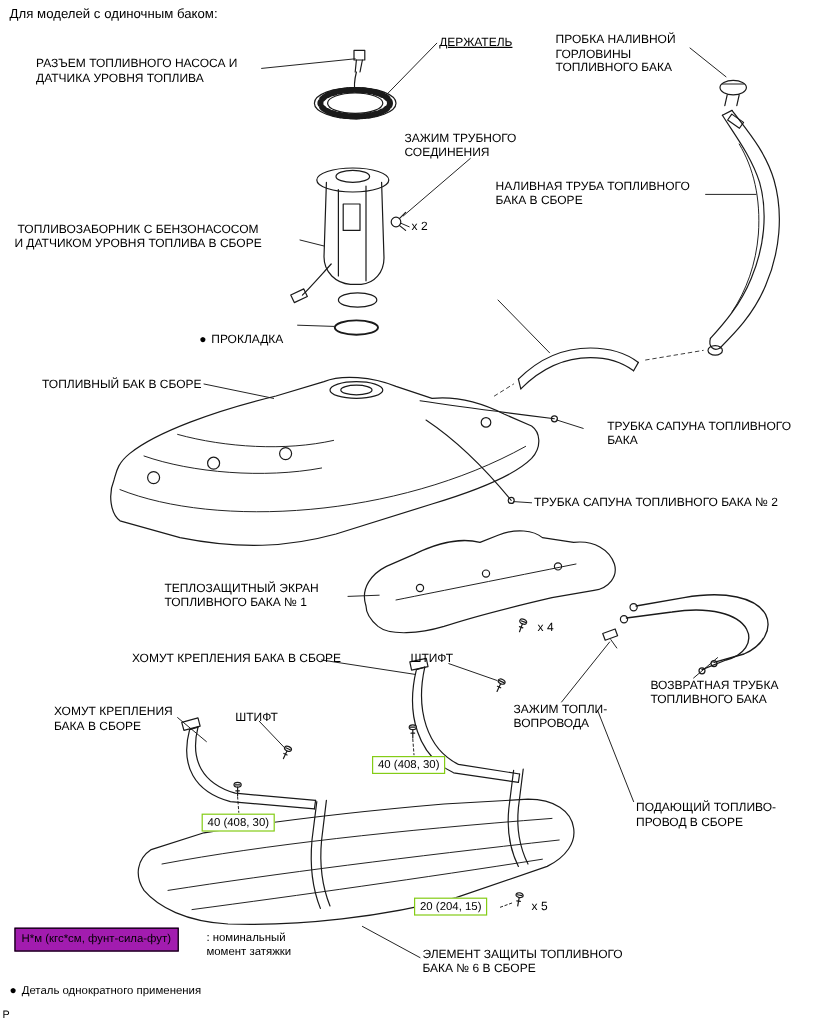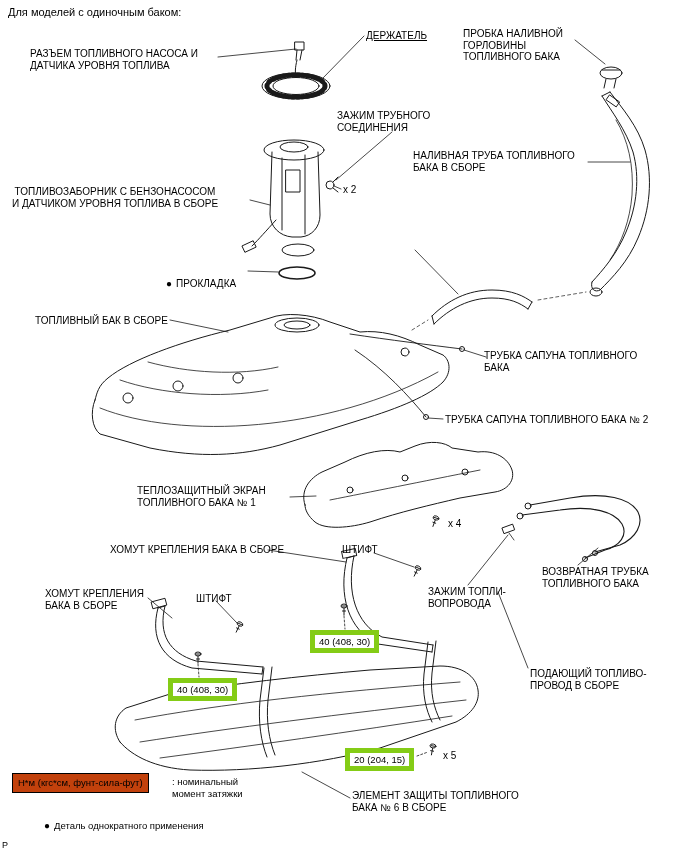--- a/index.html
+++ b/index.html
@@ -4,29 +4,29 @@
 <style>
   html,body{margin:0;padding:0;background:#fff;}
   .page{
     position:relative;width:688px;height:852px;background:#ffffff;
     font-family:"Liberation Sans",sans-serif;color:#000;overflow:hidden;
   }
   .hdr{position:absolute;font-size:11px;}
   .lbl{position:absolute;font-size:10px;line-height:11.5px;white-space:pre-line;letter-spacing:0px;}
   .qty{position:absolute;font-size:10px;}
   .torque{
-    position:absolute;border:5px solid #84cc16;background:#fff;
+    position:absolute;border:1px solid #84cc16;background:#fff;
     font-size:9.5px;line-height:13px;padding:0 4px;white-space:nowrap;
   }
   .legendbox{
-    position:absolute;border:1px solid #000;background:#c2410c;
+    position:absolute;border:1px solid #000;background:#a21caf;
     font-size:9.5px;line-height:12px;padding:3px 5px;white-space:nowrap;
   }
   .legendmeaning{position:absolute;font-size:9.5px;line-height:12px;white-space:pre-line;}
-  .footnote{position:absolute;font-size:9.5px;margin-left:36px;}
+  .footnote{position:absolute;font-size:9.5px;}
   .corner{position:absolute;font-size:9px;}
   .bullet{font-size:10px;margin-right:4px;}
   svg.art{position:absolute;left:0;top:0;}
   svg.art *{vector-effect:non-scaling-stroke;}
 </style>
 </head>
 <body>
 
 <div class="page">
 
@@ -213,21 +213,21 @@
 БАКА В СБОРЕ</div>
   <div class="lbl" style="left:12px;top:186px;text-align:center;">ТОПЛИВОЗАБОРНИК С БЕНЗОНАСОСОМ
 И ДАТЧИКОМ УРОВНЯ ТОПЛИВА В СБОРЕ</div>
   <div class="qty" style="left:343px;top:184px;">x 2</div>
 
   <div class="lbl" style="left:166px;top:266px;">
     <span class="bullet">●</span><span>ПРОКЛАДКА</span>
   </div>
 
   <div class="lbl" style="left:35px;top:315px;">ТОПЛИВНЫЙ БАК В СБОРЕ</div>
-  <div class="lbl" style="left:484px;top:350px;">ТРУБКА САПУНА ТОПЛИВНОГО
+  <div class="lbl" style="left:506px;top:350px;">ТРУБКА САПУНА ТОПЛИВНОГО
 БАКА</div>
   <div class="lbl" style="left:445px;top:414px;">ТРУБКА САПУНА ТОПЛИВНОГО БАКА № 2</div>
   <div class="lbl" style="left:137px;top:485px;">ТЕПЛОЗАЩИТНЫЙ ЭКРАН
 ТОПЛИВНОГО БАКА № 1</div>
   <div class="qty" style="left:448px;top:518px;">x 4</div>
   <div class="lbl" style="left:110px;top:544px;">ХОМУТ КРЕПЛЕНИЯ БАКА В СБОРЕ</div>
   <div class="lbl" style="left:342px;top:544px;">ШТИФТ</div>
   <div class="lbl" style="left:428px;top:586px;">ЗАЖИМ ТОПЛИ-
 ВОПРОВОДА</div>
   <div class="lbl" style="left:542px;top:566px;">ВОЗВРАТНАЯ ТРУБКА

